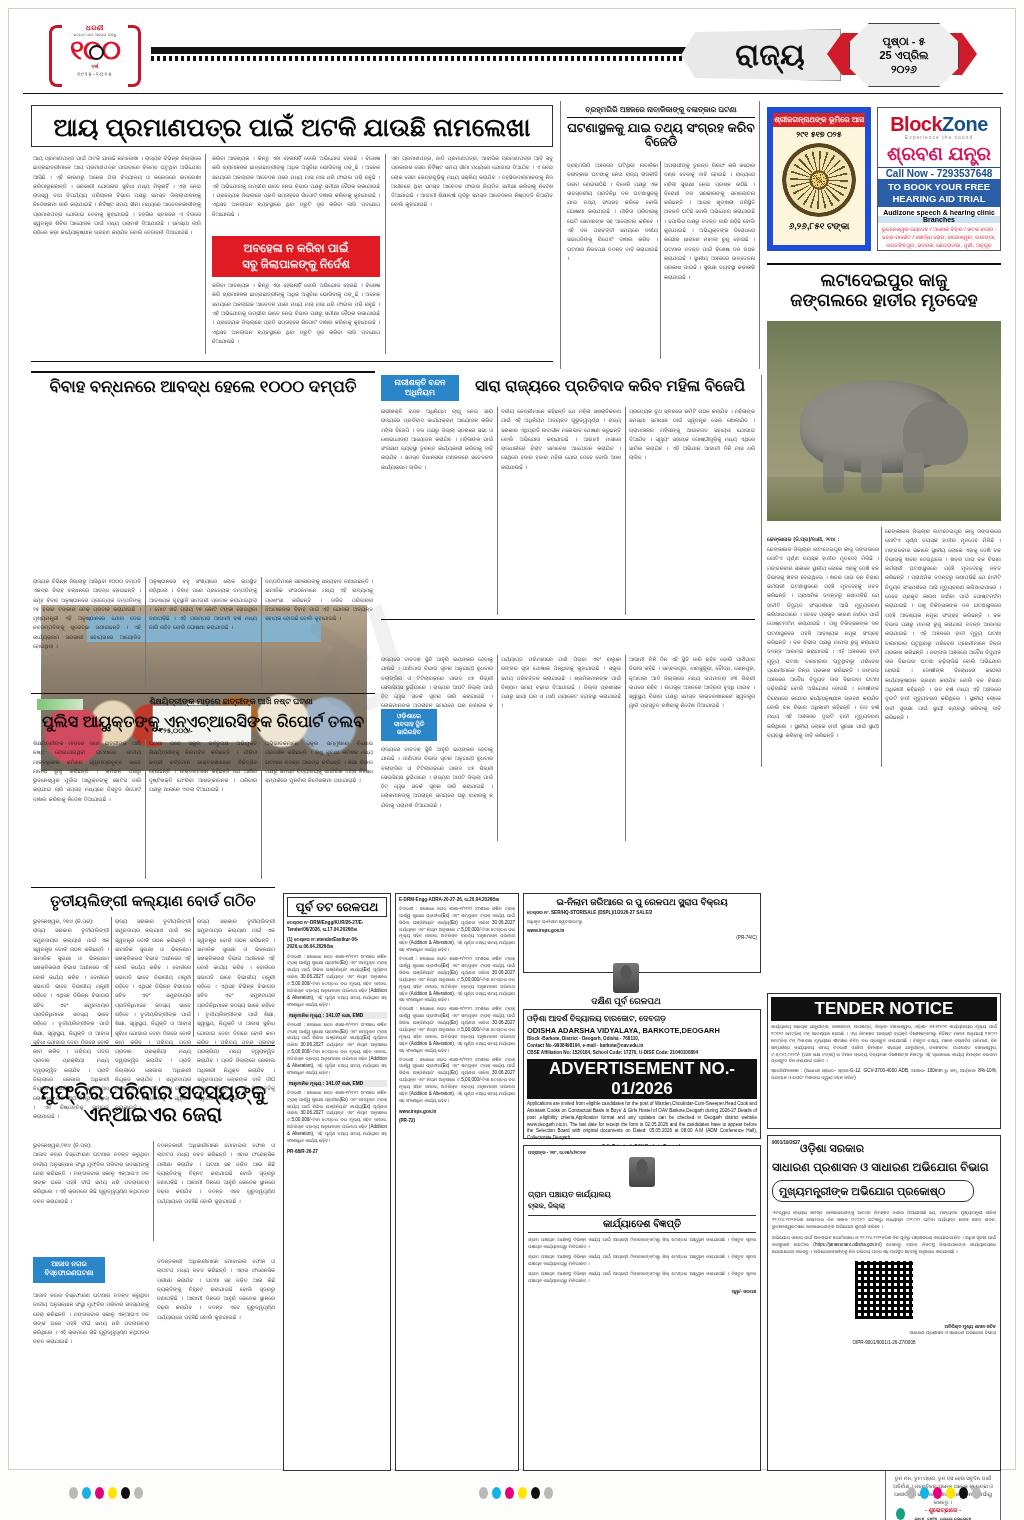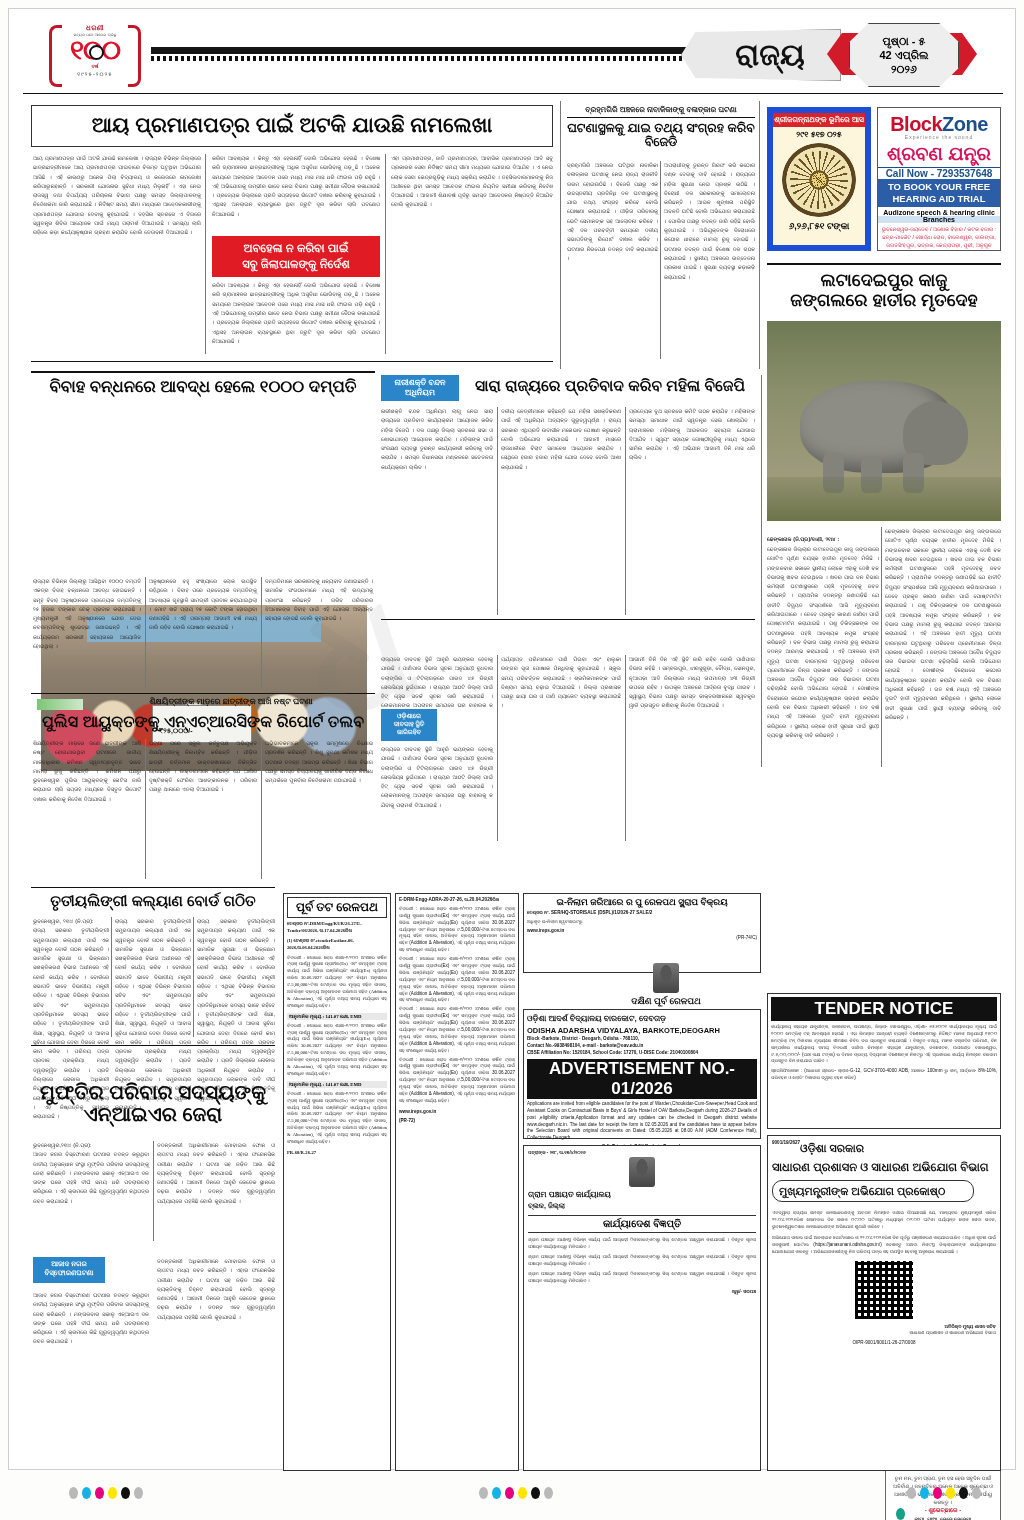--- a/index.html
+++ b/index.html
@@ -148,30 +148,30 @@
 
     <div class="statetag">
       <div class="shape"></div>
       <div class="txt">ରାଜ୍ୟ</div>
     </div>
 
     <div class="datehex">
       <div class="red"></div>
       <div class="wht">
         <div class="l1">ପୃଷ୍ଠା - ୫</div>
-        <div class="l2">42  ଏପ୍ରିଲ</div>
+        <div class="l2">25  ଏପ୍ରିଲ</div>
         <div class="l3">୨୦୨୬</div>
       </div>
     </div>
   </div>
 
   <div class="rule" style="position:absolute;left:14px;top:84px;width:980px;"></div>
 
   <div class="col box" style="left:22px;top:96px;width:522px;height:42px;">
-    <div class="hl" style="font-size:21px;padding-top:7px;">ଆୟ ପ୍ରମାଣପତ୍ର ପାଇଁ ଅଟକି ଯାଉଛି ନାମଲେଖା</div>
+    <div class="hl" style="font-size:25px;padding-top:7px;">ଆୟ ପ୍ରମାଣପତ୍ର ପାଇଁ ଅଟକି ଯାଉଛି ନାମଲେଖା</div>
   </div>
 
   <div class="col" style="left:24px;top:145px;width:168px;">
     <div class="body">ଆୟ ପ୍ରମାଣପତ୍ର ପାଇଁ ଅଟକି ଯାଉଛି ନାମଲେଖା । ରାଜ୍ୟର ବିଭିନ୍ନ ଜିଲ୍ଲାରେ ଛାତ୍ରଛାତ୍ରୀମାନେ ଆୟ ପ୍ରମାଣପତ୍ର ପାଇବାରେ ବିଳମ୍ବ ଘଟୁଥିବା ଅଭିଯୋଗ ଆସିଛି । ଏହି କାରଣରୁ ଅନେକ ପିଲା ବିଦ୍ୟାଳୟ ଓ କଲେଜରେ ନାମଲେଖା କରିପାରୁନାହାନ୍ତି । ସରକାରୀ ଯୋଜନାର ସୁବିଧା ମଧ୍ୟ ମିଳୁନାହିଁ । ଏହା ନେଇ ରାଜସ୍ୱ ତଥା ବିପର୍ଯ୍ୟୟ ପରିଚାଳନା ବିଭାଗ ପକ୍ଷରୁ ସମସ୍ତ ଜିଲ୍ଲାପାଳଙ୍କୁ ନିର୍ଦେଶନାମା ଜାରି କରାଯାଇଛି । ନିର୍ଦିଷ୍ଟ ସମୟ ସୀମା ମଧ୍ୟରେ ଆବେଦନକାରୀଙ୍କୁ ପ୍ରମାଣପତ୍ର ଯୋଗାଇ ଦେବାକୁ କୁହାଯାଇଛି । ତହସିଲ ସ୍ତରରେ ଏ ଦିଗରେ ସ୍ୱତନ୍ତ୍ର ଶିବିର ଆୟୋଜନ ପାଇଁ ମଧ୍ୟ ପରାମର୍ଶ ଦିଆଯାଇଛି । ସମସ୍ୟା ଲାଗି ରହିଲେ କଡ଼ା କାର୍ଯ୍ୟାନୁଷ୍ଠାନ ଗ୍ରହଣ କରାଯିବ ବୋଲି ଚେତାବନୀ ଦିଆଯାଇଛି ।</div>
   </div>
   <div class="col" style="left:203px;top:145px;width:168px;">
     <div class="body" style="height:78px;overflow:hidden;">କରିବା ଆବଶ୍ୟକ । କିନ୍ତୁ ଏହା ହେଉନାହିଁ ବୋଲି ଅଭିଯୋଗ ହେଉଛି । ବିଶେଷ କରି ଗ୍ରାମାଞ୍ଚଳର ଛାତ୍ରଛାତ୍ରୀଙ୍କୁ ଅଧିକ ଅସୁବିଧା ଭୋଗିବାକୁ ପଡ଼ୁଛି । ଅନେକ ସମୟରେ ଅନଲାଇନ ଆବେଦନ ପରେ ମଧ୍ୟ ମାସ ମାସ ଧରି ଫାଇଲ ପଡ଼ି ରହୁଛି । ଏହି ଅଭିଯୋଗକୁ ଗମ୍ଭୀର ଭାବେ ନେଇ ବିଭାଗ ପକ୍ଷରୁ ସମୀକ୍ଷା ବୈଠକ ଡକାଯାଇଛି । ପ୍ରତ୍ୟେକ ଜିଲ୍ଲାରେ ପ୍ରତି ସପ୍ତାହରେ ରିପୋର୍ଟ ଦାଖଲ କରିବାକୁ କୁହାଯାଇଛି । ଏଥିସହ ଅନଲାଇନ ବ୍ୟବସ୍ଥାରେ ଥିବା ତ୍ରୁଟି ଦୂର କରିବା ଲାଗି ପଦକ୍ଷେପ ନିଆଯାଉଛି ।</div>
     <div class="redbox" style="margin-top:4px;">
       <div>ଅବହେଳା ନ କରିବା ପାଇଁ</div>
       <div>ସବୁ ଜିଲାପାଳଙ୍କୁ ନିର୍ଦେଶ</div>
@@ -365,21 +365,21 @@
     <div>ଆଜାଦ ନଗର</div>
     <div>ବିସ୍ଫୋରଣଘଟଣା</div>
   </div>
   <div class="col" style="left:24px;top:1282px;width:116px;">
     <div class="body">ଆଜାଦ ନଗର ବିସ୍ଫୋରଣ ଘଟଣାର ତଦନ୍ତ କରୁଥିବା ଜାତୀୟ ଅନୁସନ୍ଧାନ ସଂସ୍ଥା ମୁଫ୍ତିର ପରିବାର ସଦସ୍ୟଙ୍କୁ ଜେରା କରିଛନ୍ତି । ମଙ୍ଗଳବାର ସକାଳୁ ଏନ୍ଆଇଏ ଦଳ ତାଙ୍କ ଘରେ ପହଞ୍ଚି ଦୀର୍ଘ ସମୟ ଧରି ପଚରାଉଚରା କରିଥିଲେ । ଏହି କ୍ରମରେ କିଛି ଗୁରୁତ୍ୱପୂର୍ଣ୍ଣ ନଥିପତ୍ର ଜବତ କରାଯାଇଛି ।</div>
   </div>
   <div class="col" style="left:148px;top:1248px;width:118px;">
     <div class="body">ତଦନ୍ତକାରୀ ଅଧିକାରୀମାନେ ମୋବାଇଲ ଫୋନ ଓ ଲାପଟପ ମଧ୍ୟ ଜବତ କରିଛନ୍ତି । ଏହାର ଫରେନସିକ ପରୀକ୍ଷା କରାଯିବ । ଘଟଣା ସହ ଜଡ଼ିତ ଆଉ କିଛି ବ୍ୟକ୍ତିଙ୍କୁ ଚିହ୍ନଟ କରାଯାଇଛି ବୋଲି ସୂତ୍ରରୁ ଜଣାପଡ଼ିଛି । ଆଗାମୀ ଦିନରେ ଆହୁରି କେତେକ ସ୍ଥାନରେ ଚଢ଼ଉ କରାଯିବ । ତଦନ୍ତ ଏବେ ଗୁରୁତ୍ୱପୂର୍ଣ୍ଣ ପର୍ଯ୍ୟାୟରେ ପହଞ୍ଚିଛି ବୋଲି କୁହାଯାଇଛି ।</div>
   </div>
 
-  <div class="tbox col" style="left:274px;top:884px;width:108px;height:578px;padding:3px;font-family:Liberation Serif, serif;">
+  <div class="tbox col" style="left:274px;top:884px;width:108px;height:578px;padding:3px;">
     <div class="t-title" style="font-size:12px;border:1px solid #333;padding:2px 0;">ପୂର୍ବ ତଟ ରେଳପଥ</div>
     <div class="t-small centered" style="margin-top:3px;font-weight:bold;">ଟେଣ୍ଡର ନଂ-DRM/Engg/KUR/26-27/E-Tender/06/2026, ତା.17.04.2026ରିଖ</div>
     <div class="t-small centered" style="margin-top:3px;font-weight:bold;">(1) ଟେଣ୍ଡର ନଂ.etenderEastkur-06-2026,ତା.06.04.2026ରିଖ</div>
     <div class="t-small" style="margin-top:3px;text-align:justify;">ବିବରଣୀ : ଖୋରଧା ରୋଡ ଶାଖା-୧/୨୦୦ ଅଂଶରେ କର୍ଷିତ ଟ୍ରାକ୍ ପାର୍ଶ୍ୱ ସୁରକ୍ଷା ପ୍ରାଚୀର(Ex) ଏବଂ ସମ୍ପୃକ୍ତ ଟ୍ରାକ୍ କାର୍ଯ୍ୟ ପାଇଁ ସିଭିଲ ଇଞ୍ଜିନିୟରିଂ କାର୍ଯ୍ୟ(Ex) ପୂର୍ଣ୍ଣତା ତାରିଖ 30.06.2027 ପର୍ଯ୍ୟନ୍ତ ଏବଂ ନିୟମ ଅନୁସାରେ ଟ.5,00,000/-ଟିକା ଟେଣ୍ଡର ଦର ମୂଲ୍ୟ ସହିତ ଦାଖଲ, ଅତିରିକ୍ତ ଦ୍ରବ୍ୟ ଅନୁମୋଦନ ପରିମାଣ ସହିତ (Addition &amp; Alteration), ଏହି ପୂର୍ଣ୍ଣ ତଥ୍ୟ ସମୟ ମର୍ଯ୍ୟାଦା ସହ ସଂଶୋଧିତ କାର୍ଯ୍ୟ ରହିବ।</div>
     <div class="emd" style="margin-top:3px;">ଆନୁମାନିକ ମୂଲ୍ୟ : 141.07 ଲକ୍ଷ, EMD</div>
     <div class="t-small" style="margin-top:3px;text-align:justify;">ବିବରଣୀ : ଖୋରଧା ରୋଡ ଶାଖା-୧/୨୦୦ ଅଂଶରେ କର୍ଷିତ ଟ୍ରାକ୍ ପାର୍ଶ୍ୱ ସୁରକ୍ଷା ପ୍ରାଚୀର(Ex) ଏବଂ ସମ୍ପୃକ୍ତ ଟ୍ରାକ୍ କାର୍ଯ୍ୟ ପାଇଁ ସିଭିଲ ଇଞ୍ଜିନିୟରିଂ କାର୍ଯ୍ୟ(Ex) ପୂର୍ଣ୍ଣତା ତାରିଖ 30.06.2027 ପର୍ଯ୍ୟନ୍ତ ଏବଂ ନିୟମ ଅନୁସାରେ ଟ.5,00,000/-ଟିକା ଟେଣ୍ଡର ଦର ମୂଲ୍ୟ ସହିତ ଦାଖଲ, ଅତିରିକ୍ତ ଦ୍ରବ୍ୟ ଅନୁମୋଦନ ପରିମାଣ ସହିତ (Addition &amp; Alteration), ଏହି ପୂର୍ଣ୍ଣ ତଥ୍ୟ ସମୟ ମର୍ଯ୍ୟାଦା ସହ ସଂଶୋଧିତ କାର୍ଯ୍ୟ ରହିବ।</div>
     <div class="emd" style="margin-top:3px;">ଆନୁମାନିକ ମୂଲ୍ୟ : 141.07 ଲକ୍ଷ, EMD</div>
     <div class="t-small" style="margin-top:3px;text-align:justify;">ବିବରଣୀ : ଖୋରଧା ରୋଡ ଶାଖା-୧/୨୦୦ ଅଂଶରେ କର୍ଷିତ ଟ୍ରାକ୍ ପାର୍ଶ୍ୱ ସୁରକ୍ଷା ପ୍ରାଚୀର(Ex) ଏବଂ ସମ୍ପୃକ୍ତ ଟ୍ରାକ୍ କାର୍ଯ୍ୟ ପାଇଁ ସିଭିଲ ଇଞ୍ଜିନିୟରିଂ କାର୍ଯ୍ୟ(Ex) ପୂର୍ଣ୍ଣତା ତାରିଖ 30.06.2027 ପର୍ଯ୍ୟନ୍ତ ଏବଂ ନିୟମ ଅନୁସାରେ ଟ.5,00,000/-ଟିକା ଟେଣ୍ଡର ଦର ମୂଲ୍ୟ ସହିତ ଦାଖଲ, ଅତିରିକ୍ତ ଦ୍ରବ୍ୟ ଅନୁମୋଦନ ପରିମାଣ ସହିତ (Addition &amp; Alteration), ଏହି ପୂର୍ଣ୍ଣ ତଥ୍ୟ ସମୟ ମର୍ଯ୍ୟାଦା ସହ ସଂଶୋଧିତ କାର୍ଯ୍ୟ ରହିବ।</div>
     <div class="t-small centered" style="margin-top:4px;font-weight:bold;">PR-68/R-26-27</div>
   </div>
@@ -394,21 +394,21 @@
     <div class="t-small centered" style="margin-top:2px;font-weight:bold;">(PR-72)</div>
   </div>
 
   <div class="tbox col" style="left:514px;top:884px;width:238px;height:80px;padding:3px;">
     <div class="t-title" style="font-size:9px;">ଇ-ନିଲାମ ଜରିଆରେ ର ପୁ ରେଳପଥ ସ୍କ୍ରାପ ବିକ୍ରୟ</div>
     <div class="t-small centered" style="margin-top:2px;font-weight:bold;">ଟେଣ୍ଡର ନଂ. SER/HQ-STORISALE (DSPL)/1/2026-27 SALE/2</div>
     <div class="t-small centered" style="margin-top:2px;">ଅଧିକୃତ ଇ-ନିଲାମ ୱେବସାଇଟରୁ</div>
     <div class="t-small centered" style="margin-top:2px;font-weight:bold;">www.ireps.gov.in</div>
     <div class="t-small" style="text-align:right;">(PR-74/C)</div>
   </div>
-  <div class="col" style="left:538px;top:952px;width:238px;text-align:center;">
+  <div class="col" style="left:498px;top:952px;width:238px;text-align:center;">
     <div class="emblem"></div>
     <div class="t-mid" style="font-weight:bold;font-size:9px;">ଦକ୍ଷିଣ ପୂର୍ବ ରେଳପଥ</div>
   </div>
 
   <div class="tbox col" style="left:514px;top:1000px;width:238px;height:130px;padding:3px;">
     <div class="t-mid centered" style="font-weight:bold;font-size:8px;">ଓଡ଼ିଶା ଆଦର୍ଶ ବିଦ୍ୟାଳୟ ବାରକୋଟ, ଦେବଗଡ଼</div>
     <div class="t-mid centered" style="font-weight:bold;font-size:7.5px;">ODISHA ADARSHA VIDYALAYA, BARKOTE,DEOGARH</div>
     <div class="t-small centered" style="font-weight:bold;">Block -Barkote, District - Deogarh, Odisha - 768110,</div>
     <div class="t-small centered" style="font-weight:bold;">Contact No.-9938498104, e-mail - barkote@oav.edu.in</div>
     <div class="t-small centered" style="font-weight:bold;">CBSE Affiliation No: 1520184, School Code: 17270, U-DISE Code: 21040100804</div>

